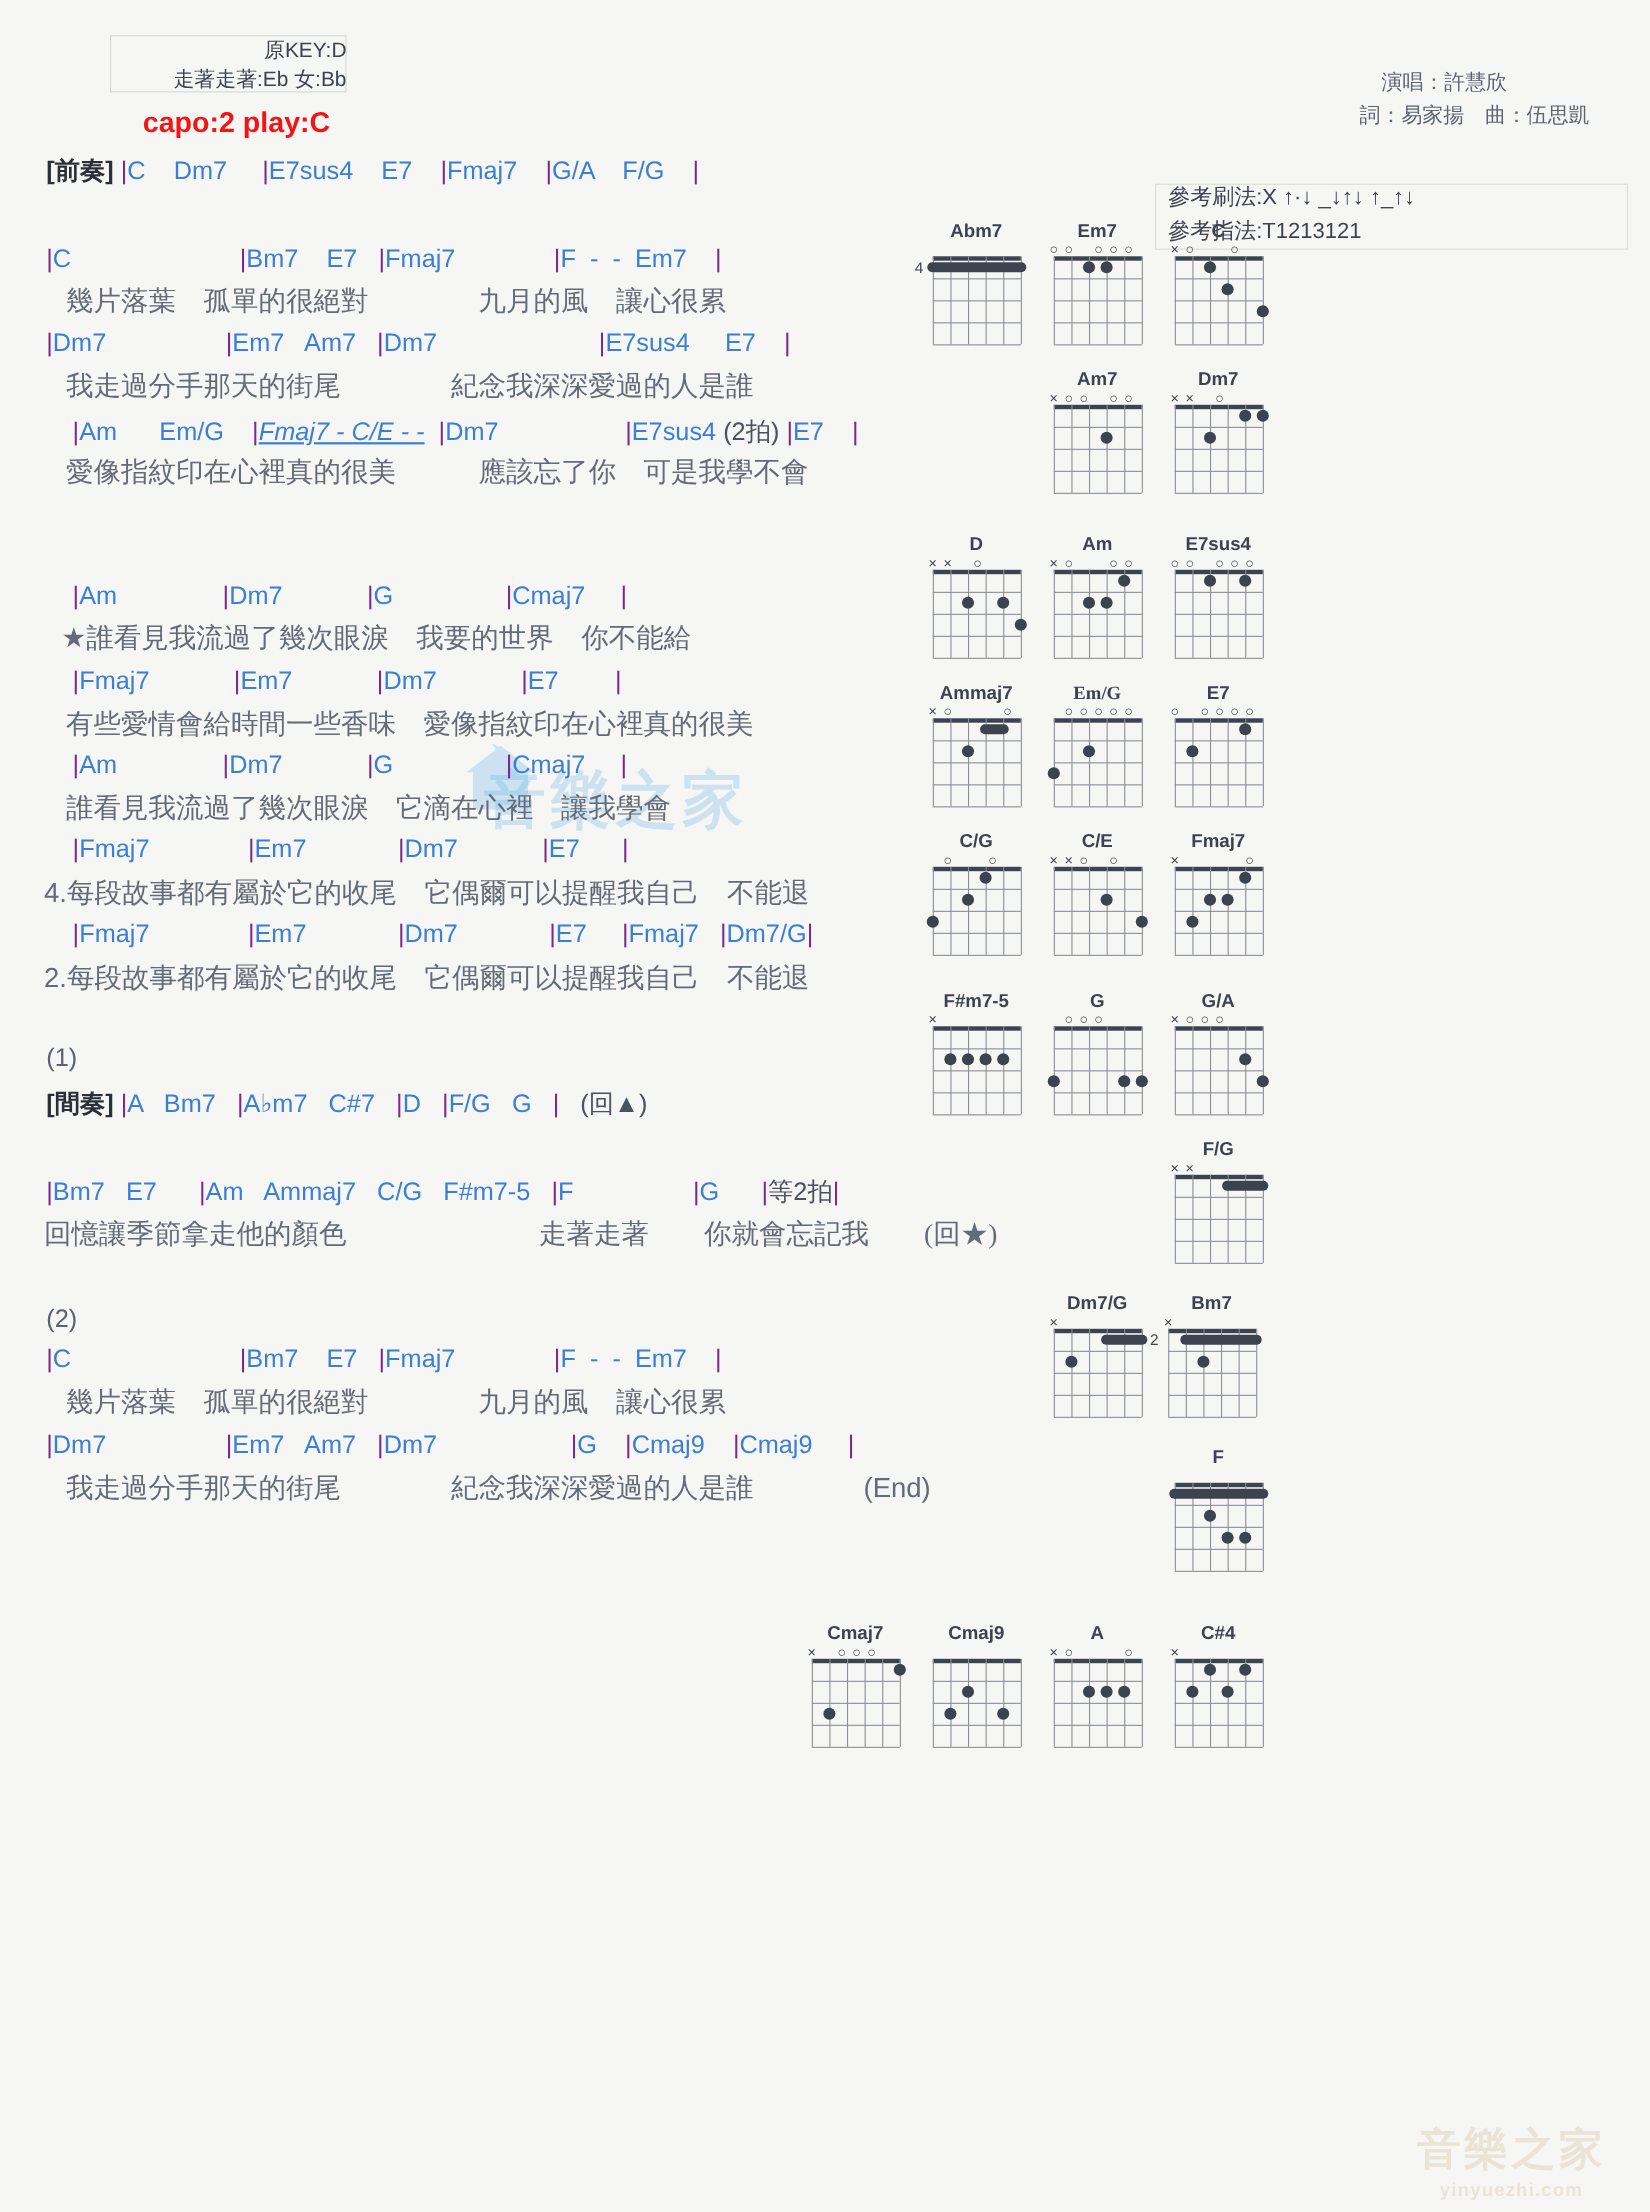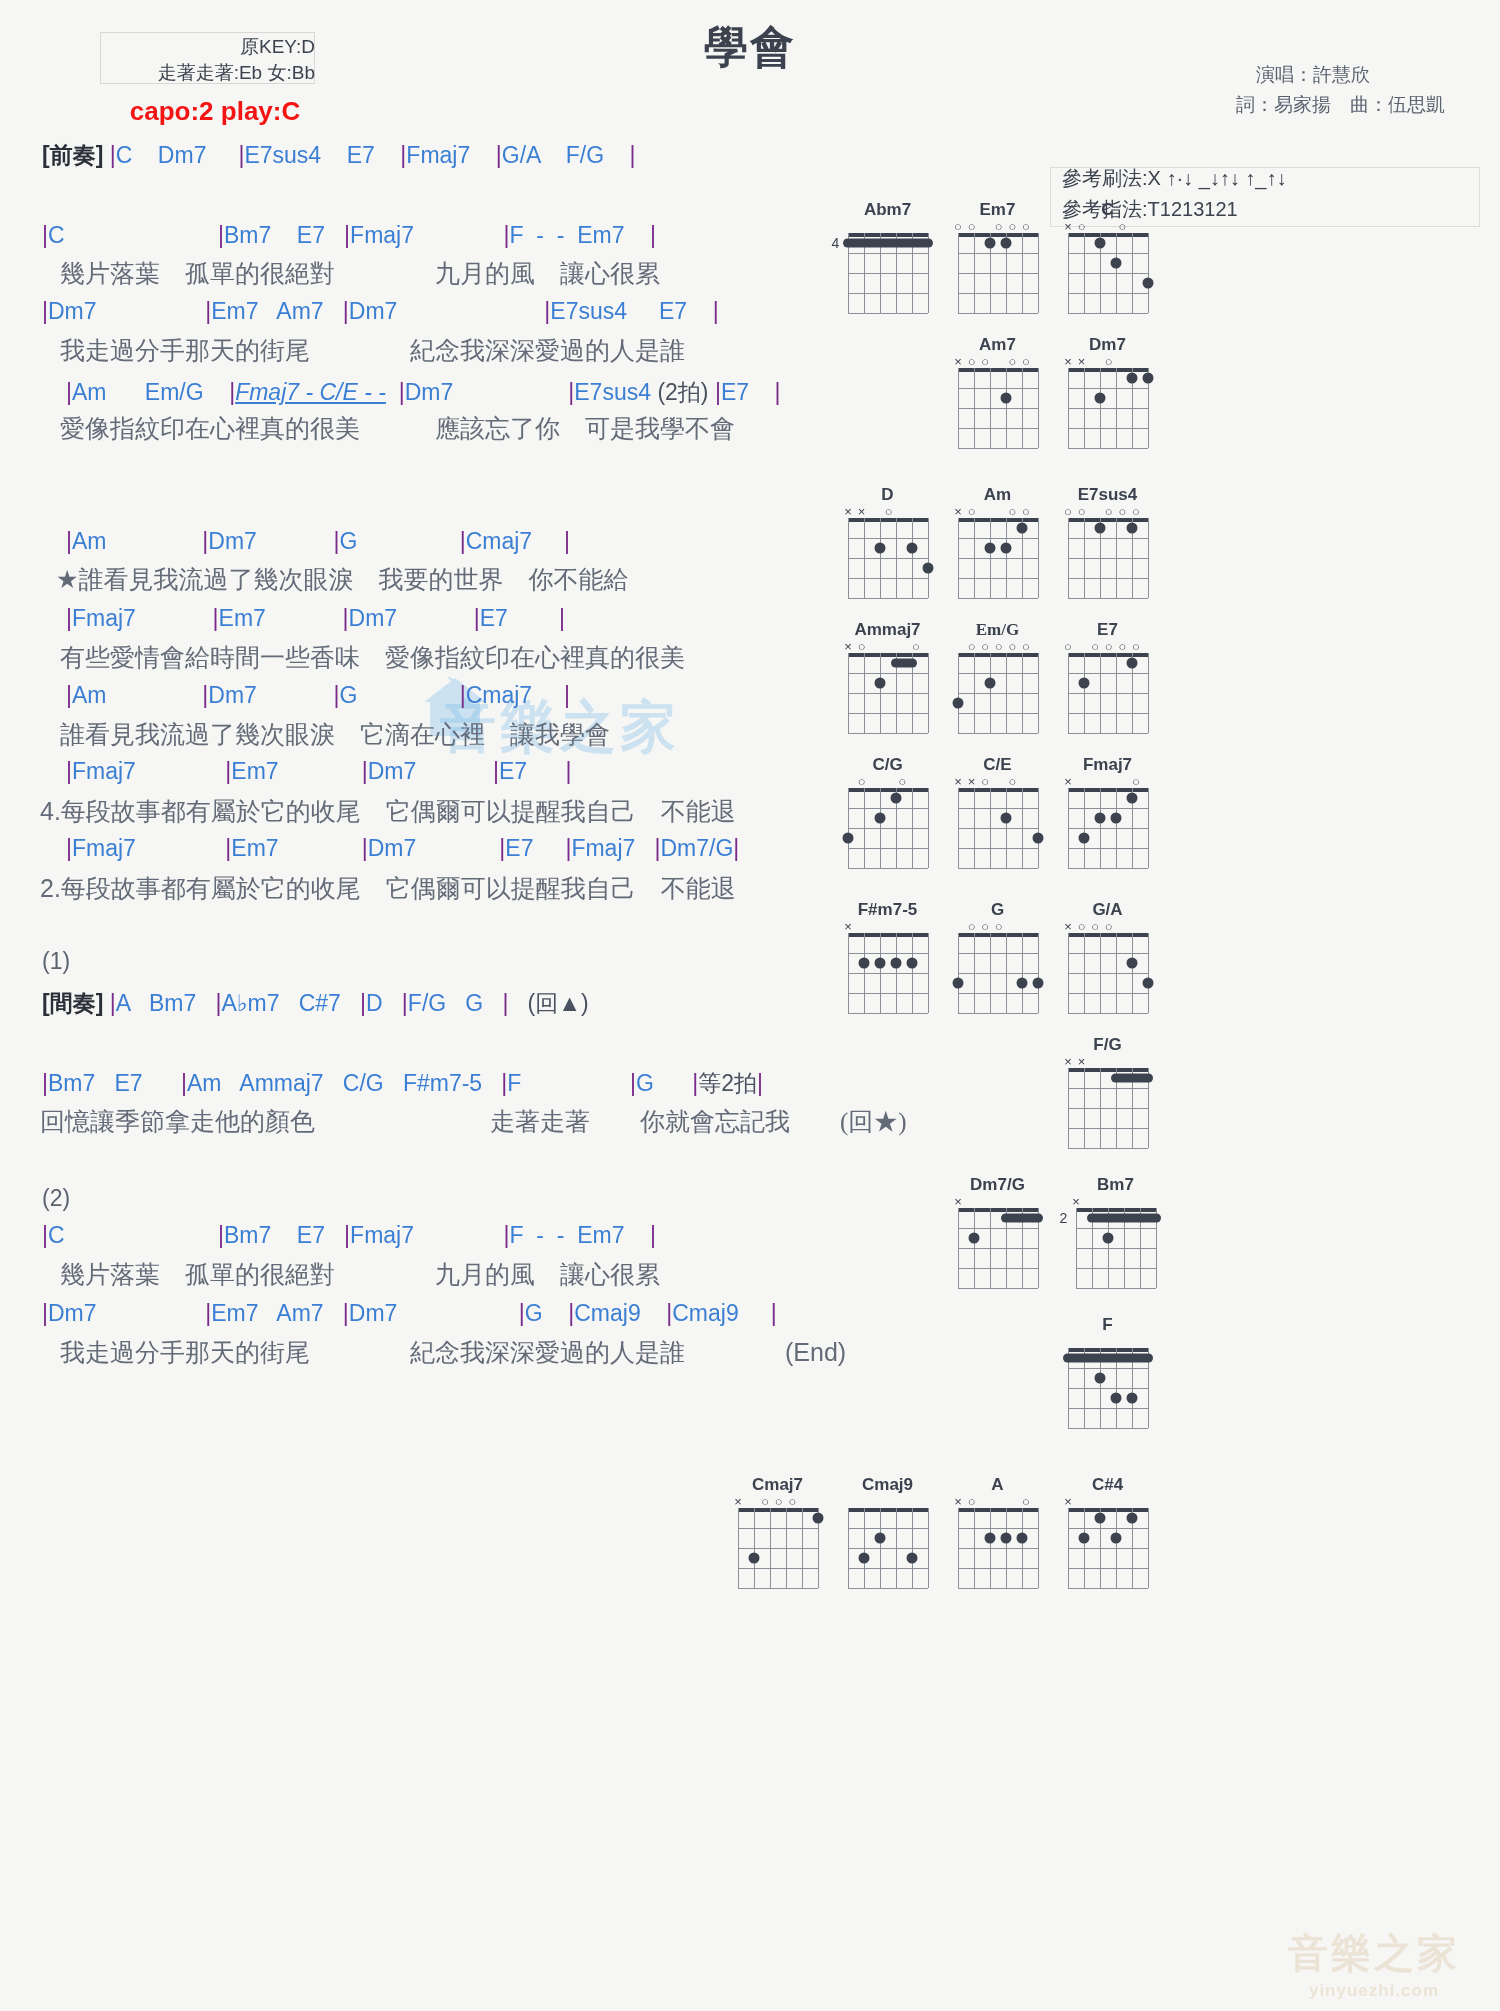--- a/index.html
+++ b/index.html
@@ -81,21 +81,20 @@
   .wm2 .sub{font-size:17px;letter-spacing:1px;display:block;text-align:center;}
   .wmlogo{
     position:absolute;left:420px;top:676px;width:70px;height:62px;opacity:.30;
   }
 </style>
 </head>
 <body>
 
 <div class="page">
 
-  <div class="title">學會</div>
   <div class="keybox"></div>
   <div class="keyline">原KEY:D</div>
   <div class="keyline2">走著走著:Eb 女:Bb</div>
   <div class="capo">capo:2 play:C</div>
   <div class="credit1">演唱：許慧欣</div>
   <div class="credit2">詞：易家揚　曲：伍思凱</div>
   <div class="strumbox"></div>
   <div class="strum1">參考刷法:X ↑·↓ _↓↑↓ ↑_↑↓</div>
   <div class="strum2">參考指法:T1213121</div>
 
@@ -581,21 +580,21 @@
           <div class="st" style="left: 0px;"></div>
           <div class="st" style="left: 16px;"></div>
           <div class="st" style="left: 32px;"></div>
           <div class="st" style="left: 48px;"></div>
           <div class="st" style="left: 64px;"></div>
           <div class="st" style="left: 80px;"></div>
           <div class="dot" style="left: 16px; top: 30px;"></div>
           <div class="barre" style="left: 43px; width: 42px; top: 10px;"></div>
         </div>
       </div>
-      <div class="dg" style="left: 238px; top: 975px;">
+      <div class="dg" style="left: 224px; top: 975px;">
         <div class="nm">Bm7</div>
         <div class="top">
           <span style="left: 8px;">×</span>
         </div>
         <div class="grid">
           <div class="nut"></div>
           <div class="fr" style="top: 20px;"></div>
           <div class="fr" style="top: 40px;"></div>
           <div class="fr" style="top: 60px;"></div>
           <div class="fr" style="top: 80px;"></div>

